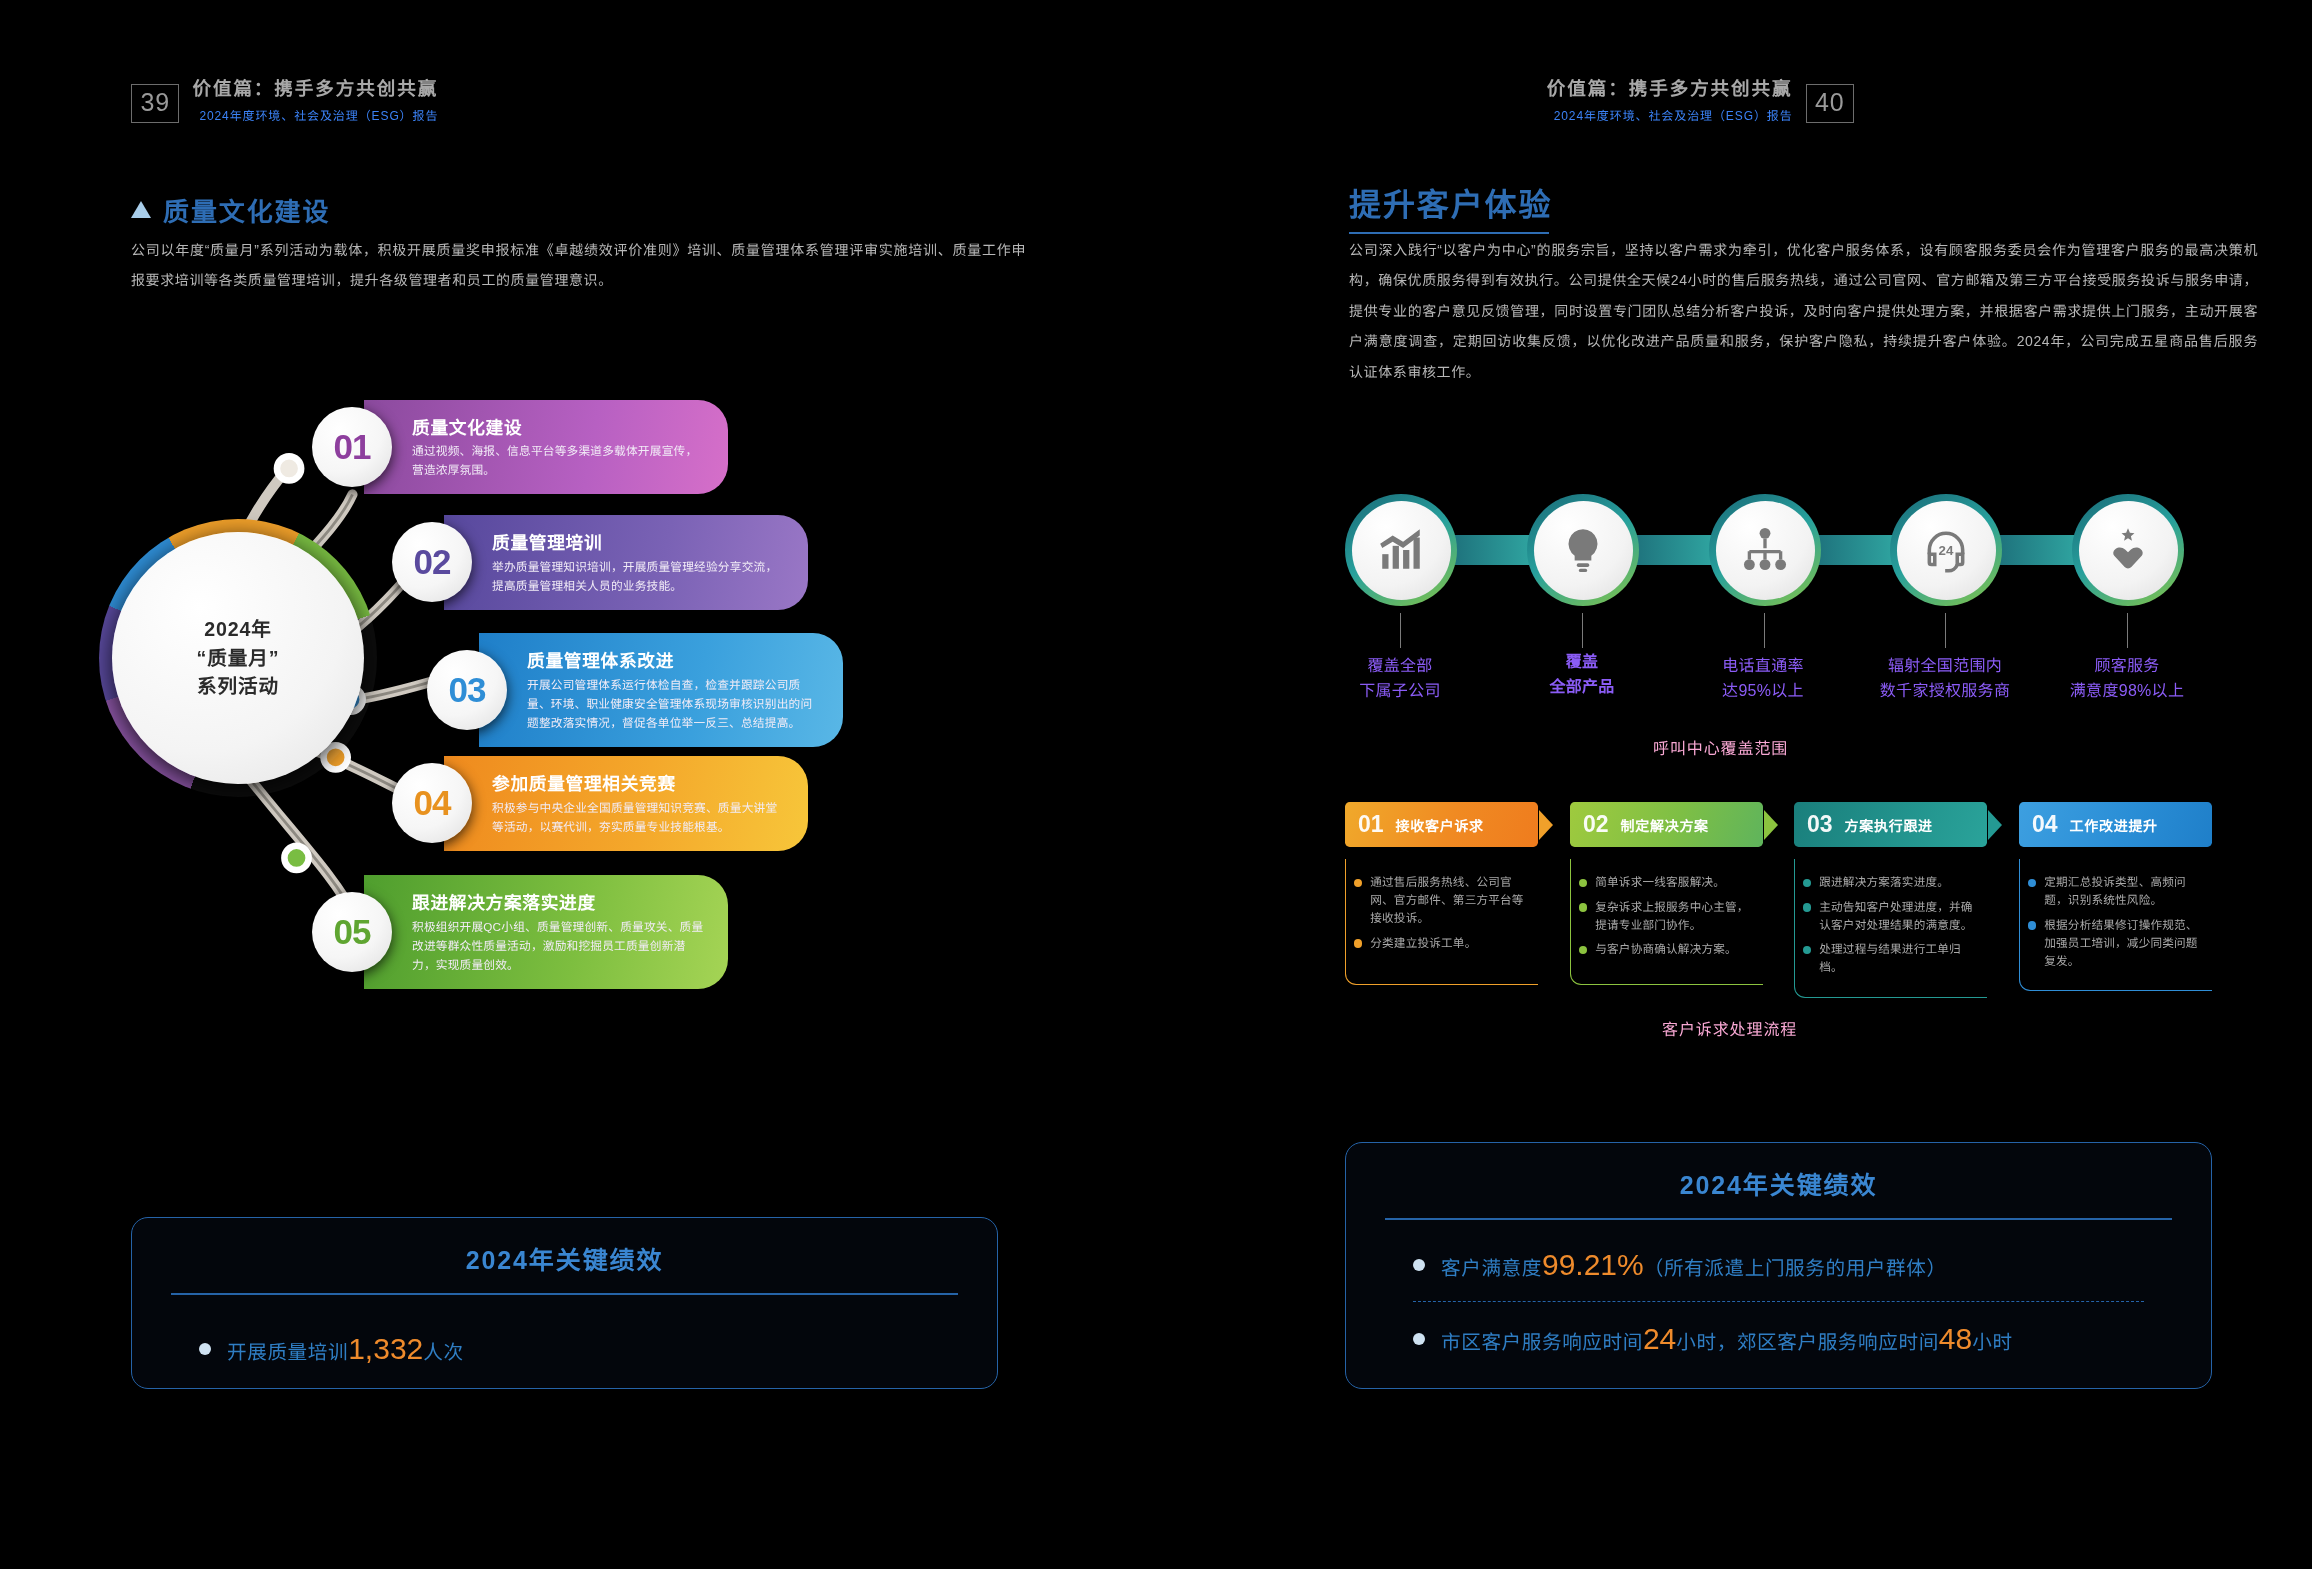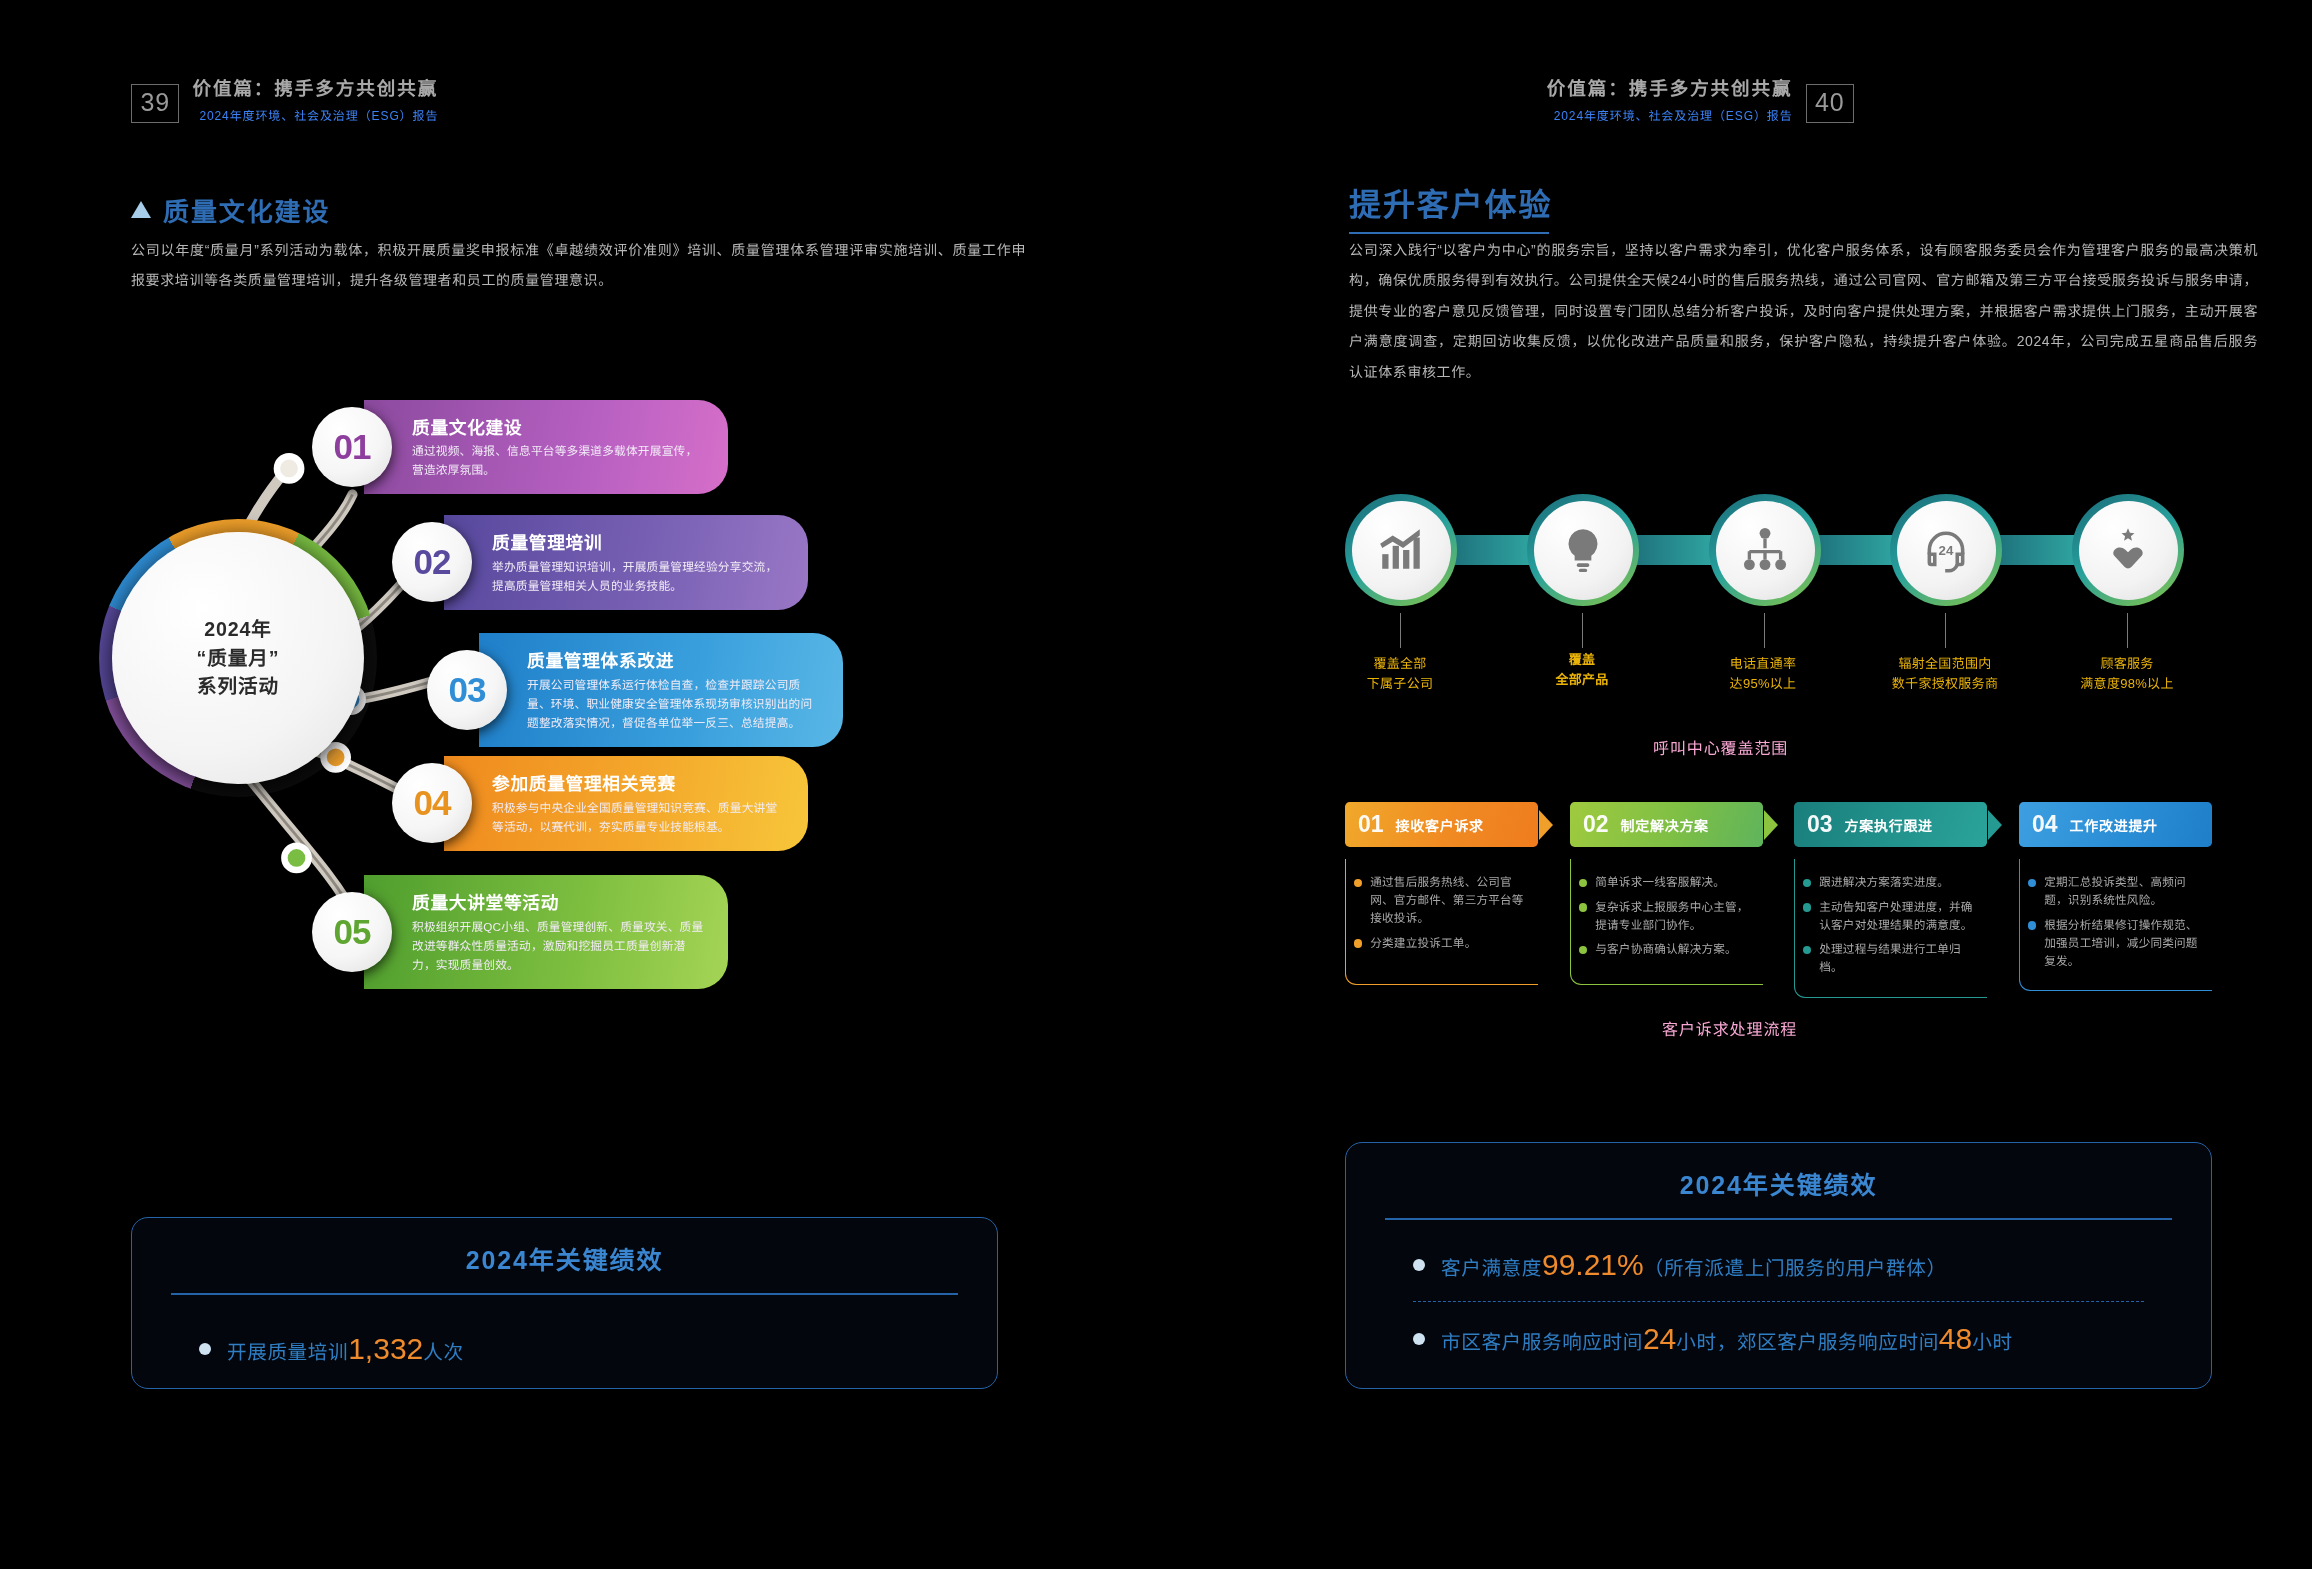--- a/index.html
+++ b/index.html
@@ -131,21 +131,21 @@
     background: linear-gradient(150deg,#1a6a78 0%, #27a09c 48%, #86c547 100%);
     padding: 6.5px;
   }
   .ic-in {
     width: 100%; height: 100%; border-radius: 50%;
     background: radial-gradient(circle at 34% 26%, #ffffff 0%, #f3f3f3 60%, #dedede 100%);
     display: flex; align-items: center; justify-content: center;
   }
   .ic svg { width: 50px; height: 50px; }
   .ic-stem { position: absolute; width: 0.9px; background: #7b7b7b; }
-  .ic-lab { position: absolute; color: #eab308; font-size: 13px; line-height: 1.55; text-align: center; letter-spacing: 0.3px; width: 186px; }
+  .ic-lab { position: absolute; color: #8b5cf6; font-size: 16px; line-height: 1.55; text-align: center; letter-spacing: 0.3px; width: 186px; }
   .cap { position: absolute; color: #f9a8d4; font-size: 16px; letter-spacing: 0.9px; }
 
   
   .flow { position: absolute; left: 1345px; top: 802px; width: 867px; height: 242px; }
   .fstep { position: absolute; top: 0; width: 193px; }
   .fbar {
     height: 45px; border-radius: 4.7px; display: flex; align-items: center; gap: 12px;
     padding: 0 13px; box-shadow: 0 2.8px 7.5px rgba(0,0,0,0.6);
   }
   .fbar .fn { color: #fff; font-size: 23px; font-weight: bold; letter-spacing: 0; opacity: .95; }
@@ -259,21 +259,21 @@
       <div class="bub">04</div>
       <div class="pill">
         <div class="p-t">参加质量管理相关竞赛</div>
         <div class="p-d">积极参与中央企业全国质量管理知识竞赛、质量大讲堂等活动，以赛代训，夯实质量专业技能根基。</div>
       </div>
     </div>
 
     <div class="card c5">
       <div class="bub">05</div>
       <div class="pill">
-        <div class="p-t">质量大讲堂等活动</div>
+        <div class="p-t">跟进解决方案落实进度</div>
         <div class="p-d">积极组织开展QC小组、质量管理创新、质量攻关、质量改进等群众性质量活动，激励和挖掘员工质量创新潜力，实现质量创效。</div>
       </div>
     </div>
   </div>
 
   <div class="kpi kpi-l">
     <div class="kpi-title">2024年关键绩效</div>
     <div class="kpi-rule"></div>
     <div class="kpi-row" style="margin-top:37px">
       <div class="kpi-dot"></div>

